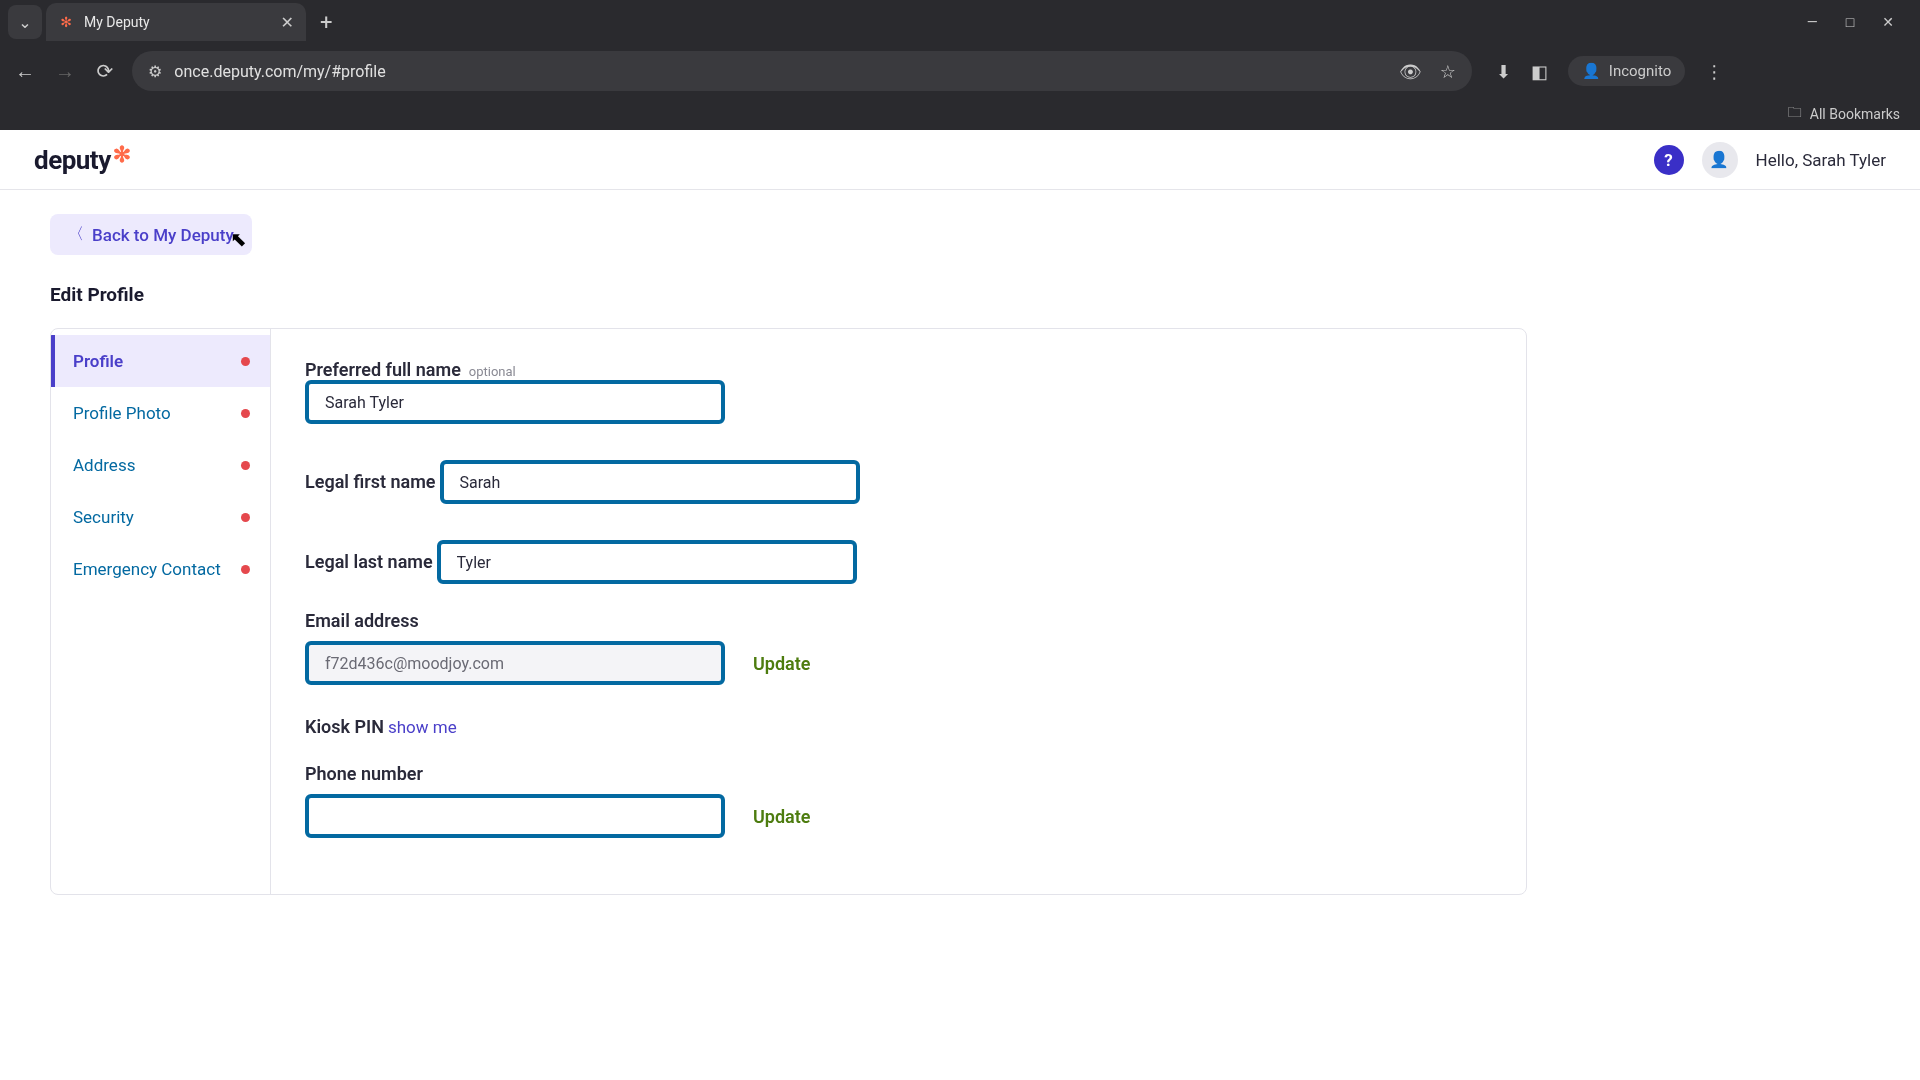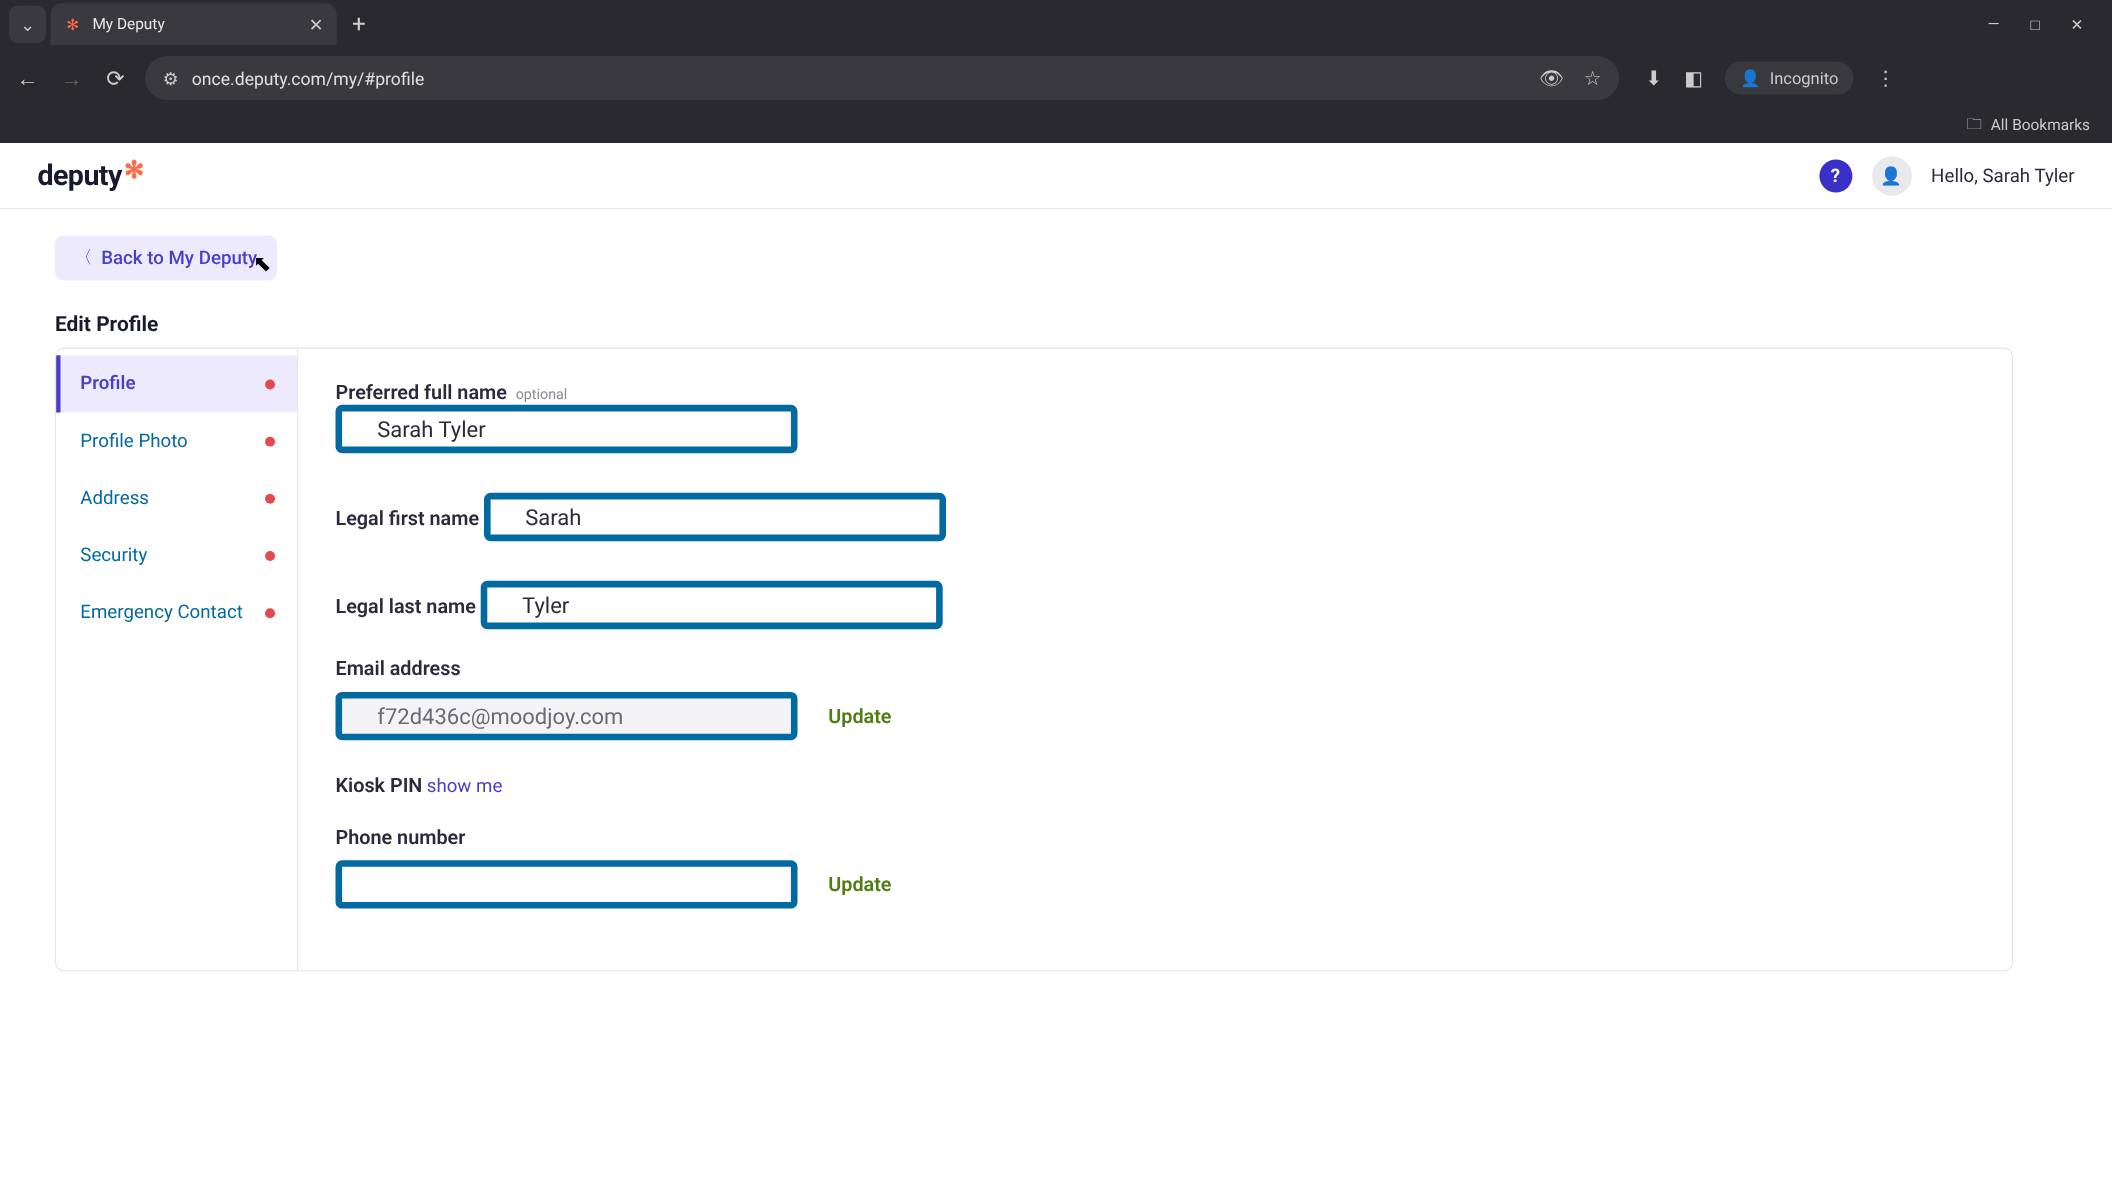--- a/index.html
+++ b/index.html
@@ -36,34 +36,34 @@
     .avatar-circle { width:36px; height:36px; border-radius:50%; background:#e8e8ed; display:flex; align-items:center; justify-content:center; color:#aaa;}
     .greeting { font-size:17px; color:#2a2a3a; }
 
     
     .page { padding: 24px 50px; }
     .back-link { display:inline-flex; align-items:center; gap:8px; background:#edeafd; color:#4a3fc9; padding:10px 18px; border-radius:8px; font-size:17px; font-weight:500; cursor:pointer; position:relative;}
     .back-chevron { font-size:16px; }
     .cursor-overlay { position:absolute; left:180px; top:13px; font-size:20px; color:#000; pointer-events:none;}
     .page-title { font-size:19px; font-weight:700; color:#1a1a2e; margin-top:28px; }
 
-    .panel-wrap { display:flex; margin-top:10px; border:1px solid #e3e3ea; border-radius:8px; overflow:hidden; background:#fff; width: 1780px;}
+    .panel-wrap { display:flex; margin-top:22px; border:1px solid #e3e3ea; border-radius:8px; overflow:hidden; background:#fff; width: 1477px;}
     .sidebar { width:220px; border-right:1px solid #e3e3ea; padding: 6px 0; }
     .side-item { display:flex; align-items:center; justify-content:space-between; padding:16px 20px 16px 22px; font-size:17px; color:#0369a1; cursor:pointer; position:relative;}
     .side-item.active { background:#edeafd; color:#4a3fc9; font-weight:600;}
     .side-item.active::before { content:""; position:absolute; left:0; top:0; bottom:0; width:4px; background:#4a3fc9; }
     .red-dot { width:9px; height:9px; border-radius:50%; background:#e5484d; }
 
     .form-area { flex:1; padding: 30px 34px; }
     .field { margin-bottom: 26px; max-width: 560px; }
     .field-row { display:flex; align-items:center; gap:28px; }
     .field-label { font-size:18px; font-weight:600; color:#2a2a3a; display:inline; }
     .field-optional { font-size:13px; color:#8a8a94; font-weight:400; margin-left:4px;}
     .field-hint { font-size:17px; color:#6a6a74; margin-top:6px; margin-bottom:10px; }
-    .text-input { width:420px; height:44px; border:6px solid #0369a1; border-radius:6px; padding:0 32px; font-size:20px; color:#2a2a3a; background:#fff;}
+    .text-input { width:420px; height:44px; border:4px solid #0369a1; border-radius:6px; padding:0 16px; font-size:16px; color:#2a2a3a; background:#fff;}
     .text-input.readonly { background:#f4f4f7; color:#6a6a74; }
     .link-action { color:#4d7c0f; font-size:18px; font-weight:600; cursor:pointer; }
     .link-small { color:#4a3fc9; font-size:17px; cursor:pointer; margin-top:6px; display:inline-block;}
     .mt10 { margin-top:10px; }
   </style>
 </head>
 <body>
 
 <div class="browser-chrome">
   <div class="tab-bar">

